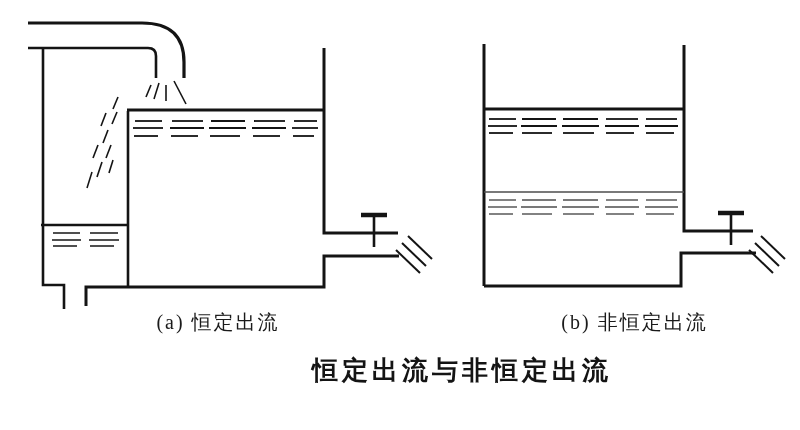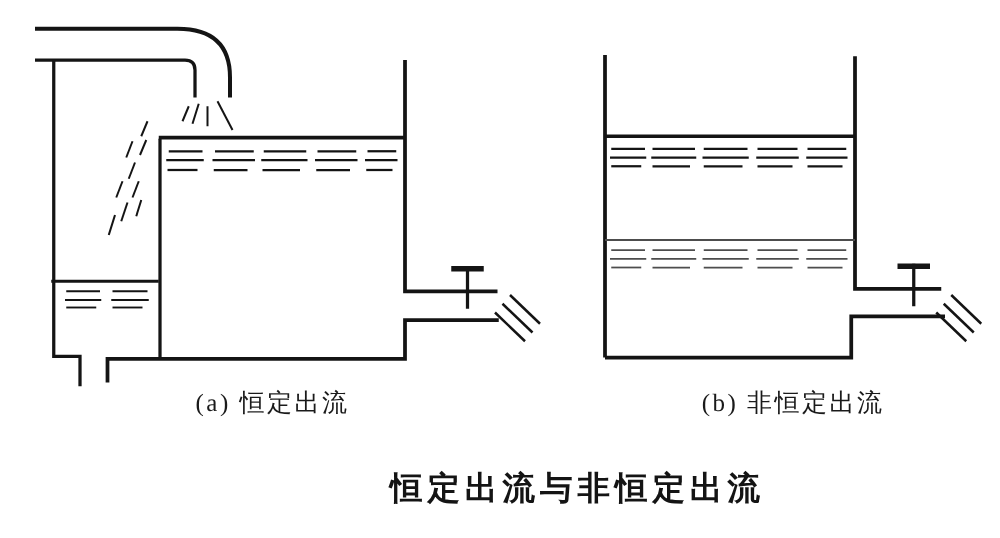--- a/index.html
+++ b/index.html
@@ -18,21 +18,21 @@
     font-size:20px;
     letter-spacing:2px;
     color:#1a1a1a;
     text-align:center;
     white-space:nowrap;
   }
   #label-a{left:118px;top:309px;width:200px;}
   #label-b{left:532px;top:309px;width:205px;}
   .figure-caption{
     position:absolute;
-    left:212px;top:373px;width:500px;
+    left:212px;top:353px;width:500px;
     text-align:center;
     font-family:"Liberation Sans", sans-serif;
     font-weight:bold;
     font-size:26px;
     letter-spacing:4px;
     color:#141414;
     white-space:nowrap;
   }
   svg .ink{stroke:#141414;fill:none;}
   svg .faint{stroke:#4d4d4d;fill:none;}

